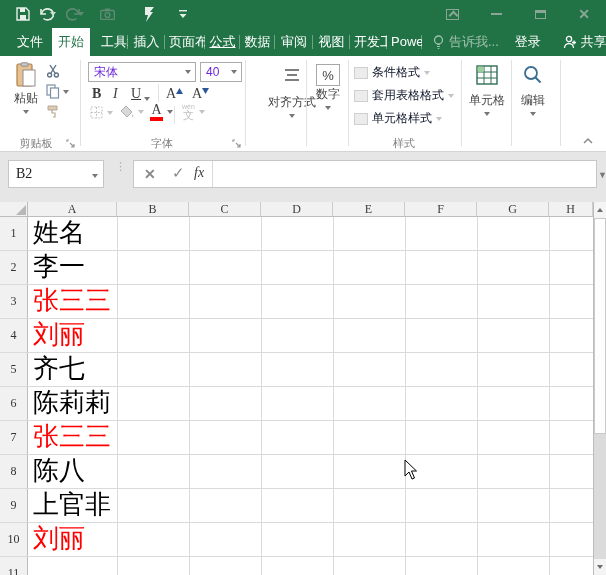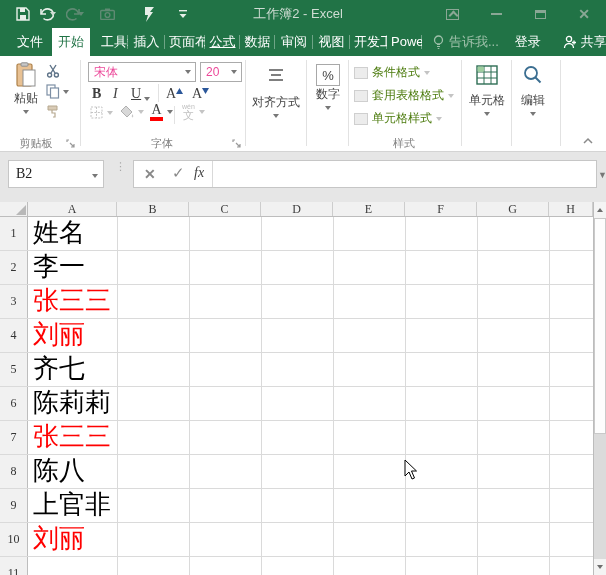--- a/index.html
+++ b/index.html
@@ -36,24 +36,24 @@
 
   
   .ribbon { position:absolute; left:0; top:56px; width:606px; height:96px; background:#ffffff; border-bottom:1px solid #d4d4d4; font-size:12px; color:#444; }
   .rsep { position:absolute; top:4px; height:86px; width:1px; background:#e2e2e2; }
   .grouplabel { position:absolute; top:80px; font-size:11px; color:#7f7f7f; text-align:center; white-space:nowrap; }
   .launcher { position:absolute; top:81px; width:10px; height:10px; color:#9a9a9a; }
   .bigbtn { position:absolute; top:6px; display:flex; flex-direction:column; align-items:center; color:#444; }
   .bigbtn .blabel { margin-top:2px; white-space:nowrap;text-align:right; }
   .arr { width:0; height:0; border-left:3px solid transparent; border-right:3px solid transparent; border-top:4px solid #777; margin-top:3px; }
   .arr.dis { border-top-color:#c4c4c4; }
-  .combo { position:absolute; height:20px; border:1px solid #ababab; background:#fff; display:flex; align-items:center; font-size:12px; color:#ec4899; padding-left:5px; }
+  .combo { position:absolute; height:20px; border:1px solid #ababab; background:#fff; display:flex; align-items:center; font-size:12px; color:#6d28d9; padding-left:5px; }
   .combo .arr { margin-left:auto; margin-right:4px; margin-top:0; }
   .fbtn { position:absolute; height:18px; display:flex; align-items:flex-end; font-family:"Liberation Serif",serif; font-size:14px; color:#3f3f3f; }
-  .srow { position:absolute; left:354px; display:flex; align-items:center; color:#4d7c0f; white-space:nowrap; }
+  .srow { position:absolute; left:354px; display:flex; align-items:center; color:#0f172a; white-space:nowrap; }
   .srow .sic { width:14px; height:12px; border:1px solid #cfcfcf; background:#ececec; margin-right:4px; }
   .srow .arr { margin-left:4px; margin-top:1px; }
   .vdiv { position:absolute; width:1px; height:18px; background:#e2e2e2; }
   .collapse { position:absolute; left:582px; top:78px; width:14px; height:10px; color:#8a8a8a; }
 
   
   .fbar { position:absolute; left:0; top:152px; width:606px; height:50px; background:#e6e6e6; }
   .namebox { position:absolute; left:8px; top:8px; width:96px; height:28px; background:#fff; border:1px solid #c6c6c6; display:flex; align-items:center; font-family:"Liberation Serif",serif; font-size:14px; color:#222; padding-left:7px; }
   .namebox .arr { margin-left:auto; margin-right:5px; }
   .fdots { position:absolute; left:115px; top:11px; color:#a8a8a8; font-size:11px; line-height:7px; letter-spacing:0; }
@@ -124,21 +124,20 @@
           <path d="M2 0 h9 l-4 5 h3 l-7 10 2 -7 h-3 z" fill="currentColor"></path>
         </svg>
     </div>
     <div class="qbtn" style="margin-left:8px">
       <svg width="10" height="10" viewBox="0 0 10 10">
           <rect x="1" y="1" width="8" height="1.4" fill="currentColor"></rect>
           <path d="M1.5 5 h7 l-3.5 4 z" fill="currentColor"></path>
         </svg>
     </div>
   </div>
-  <div class="win-title">工作簿2 - Excel</div>
   <div class="winctrls">
     <div class="wbtn">
         <div class="ico-rdo"></div>
       </div>
     <div class="wbtn">
         <div class="ico-min"></div>
       </div>
     <div class="wbtn">
         <div class="ico-max"></div>
       </div>
@@ -217,21 +216,21 @@
         <path d="M1 3 v-2 h2 M4 4 l4 4 M8 5 v3 h-3" fill="none" stroke="currentColor" stroke-width="1.2"></path>
       </svg>
   </div>
   <div class="rsep" style="left:80px"></div>
 
   <div class="combo" style="left:88px;top:6px;width:108px">
     <span>宋体</span>
     <div class="arr"></div>
   </div>
   <div class="combo" style="left:200px;top:6px;width:42px">
-    <span>20</span>
+    <span>40</span>
     <div class="arr"></div>
   </div>
   <div class="fbtn" style="left:92px;top:28px;font-weight:bold">B</div>
   <div class="fbtn" style="left:113px;top:28px;font-style:italic">I</div>
   <div class="fbtn" style="left:131px;top:28px;text-decoration:underline">U</div>
   <div class="arr" style="position:absolute;left:144px;top:38px"></div>
   <div class="vdiv" style="left:158px;top:28px"></div>
   <div class="fbtn" style="left:166px;top:28px">A<svg width="7" height="6" viewBox="0 0 7 6" style="margin-bottom:8px">
         <path d="M0 6 h7 l-3.5 -6 z" fill="#2b579a"></path>
       </svg></div>
@@ -268,21 +267,21 @@
     <div class="arr dis" style="margin-left:4px;margin-top:7px"></div>
   </div>
   <div class="grouplabel" style="left:134px;width:56px">字体</div>
   <div class="launcher" style="left:232px">
     <svg width="9" height="9" viewBox="0 0 9 9">
         <path d="M1 3 v-2 h2 M4 4 l4 4 M8 5 v3 h-3" fill="none" stroke="currentColor" stroke-width="1.2"></path>
       </svg>
   </div>
   <div class="rsep" style="left:245px"></div>
 
-  <div class="bigbtn" style="left:248px;width:56px">
+  <div class="bigbtn" style="left:264px;width:56px">
     <svg width="18" height="20" viewBox="0 0 18 20" style="margin-top:4px">
         <path d="M2 4 h14 M4 9 h10 M2 14 h14" stroke="#555" stroke-width="1.6"></path>
       </svg>
     <span class="blabel" style="margin-top:8px">对齐方式</span>
     <div class="arr"></div>
   </div>
   <div class="rsep" style="left:306px"></div>
 
   <div class="bigbtn" style="left:309px;width:38px">
     <div style="width:24px;height:22px;border:1px solid #a8a8a8;background:#fff;display:flex;align-items:center;justify-content:center;font-size:13px;color:#444;margin-top:2px">

